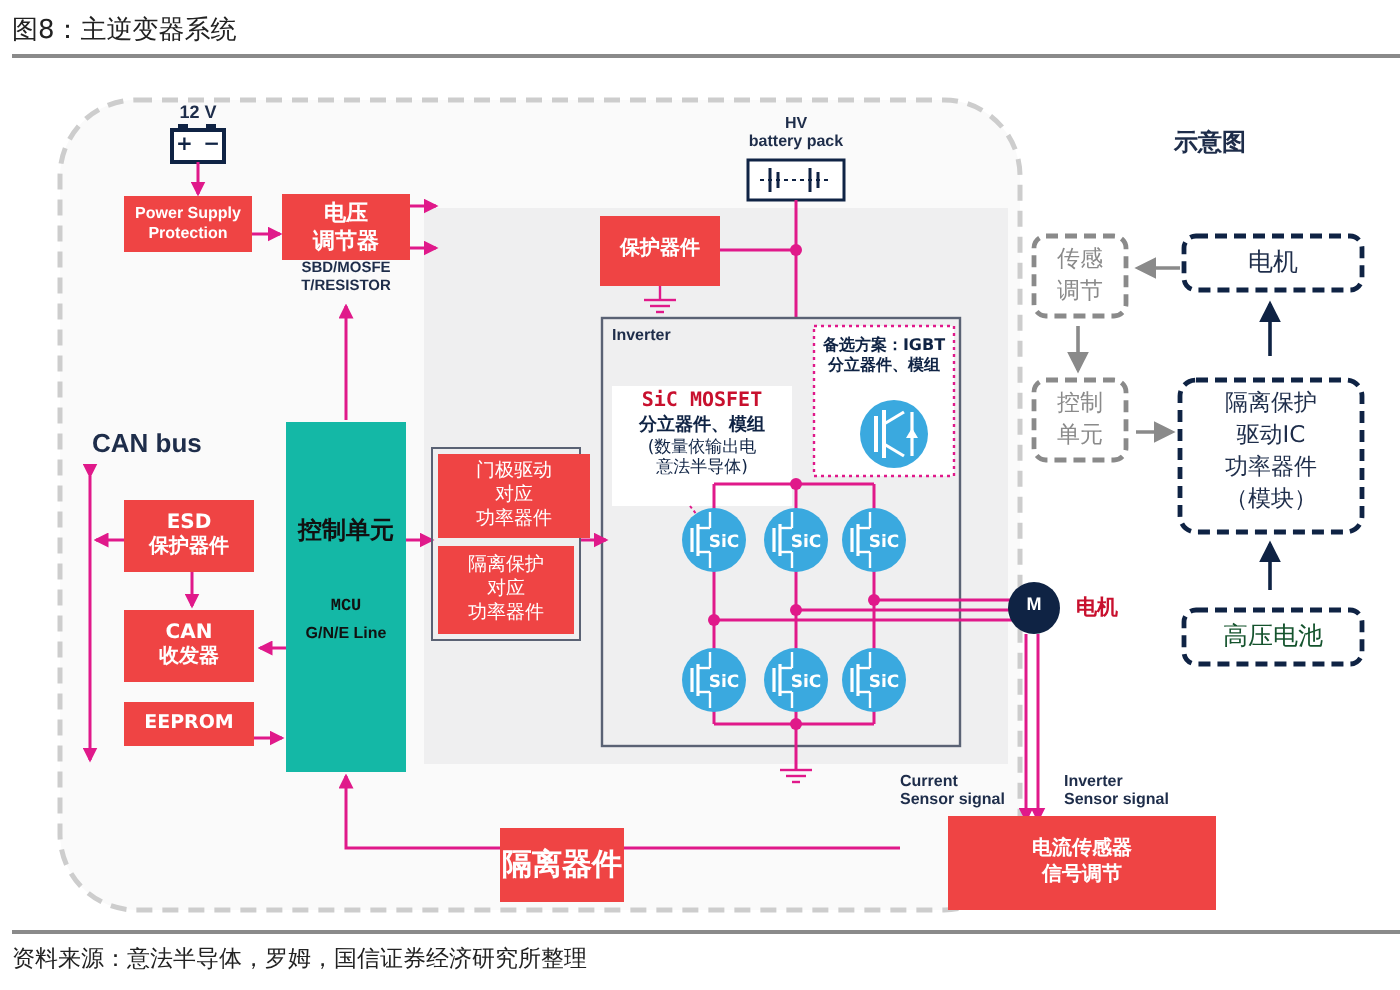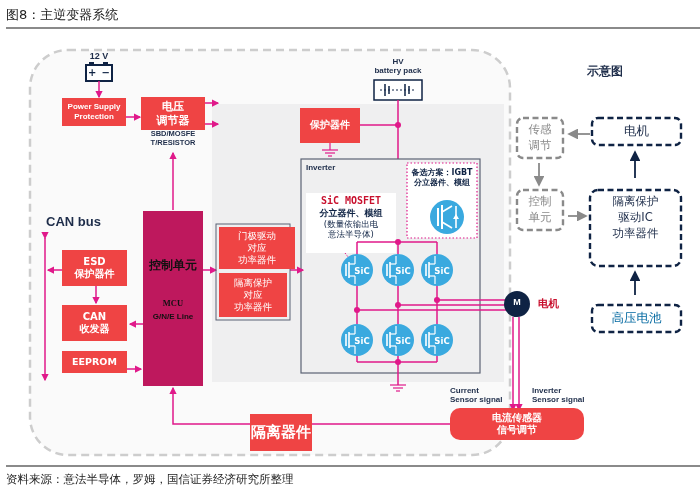--- a/index.html
+++ b/index.html
@@ -4,21 +4,21 @@
 <style>
   html, body { margin:0; padding:0; background:#ffffff; }
   body { width:700px; height:495px; position:relative; overflow:hidden; font-family:"DejaVu Sans", sans-serif; }
   .abs { position:absolute; }
   .fig-title { left:6px; top:6px; font-size:13px; color:#222; }
   .rule { left:6px; right:0; height:2px; background:#8a8a8a; }
   .source { left:6px; top:472px; font-size:11.5px; color:#222; }
   .navy { background:#ef4444; color:#fff; text-align:center; display:flex; flex-direction:column; justify-content:center; align-items:center; font-weight:bold; line-height:1.25; }
   .lbl { font-family:"Liberation Sans", sans-serif; color:#1e2d4a; font-weight:bold; text-align:center; line-height:1.15; }
   svg text { font-family:"DejaVu Sans", sans-serif; }
-  .ctrl { background:#be185d; color:#111; display:flex; flex-direction:column; align-items:center; justify-content:center; font-weight:bold; }
+  .ctrl { background:#14b8a6; color:#111; display:flex; flex-direction:column; align-items:center; justify-content:center; font-weight:bold; }
 </style>
 </head>
 <body>
 
 <div class="abs fig-title">图8：主逆变器系统</div>
 <div class="abs rule" style="top:27px;"></div>
 <div class="abs rule" style="top:465px;"></div>
 <div class="abs source">资料来源：意法半导体，罗姆，国信证券经济研究所整理</div>
 
 <svg class="abs" style="left:0;top:0;" width="700" height="495">
@@ -243,21 +243,21 @@
 
 <div class="abs navy" style="left:62px;top:305px;width:65px;height:36px;font-size:10px;">
   <span>CAN</span>
   <span>收发器</span>
 </div>
 
 <div class="abs navy" style="left:62px;top:351px;width:65px;height:22px;font-size:9.5px;">EEPROM</div>
 
 <div class="abs ctrl" style="left:143px;top:211px;width:60px;height:175px;">
   <div style="font-size:12px;margin-top:-20px;">控制单元</div>
-  <div style="font-size:8.5px;margin-top:24px;font-family:Liberation Serif, serif;">MCU</div>
+  <div style="font-size:8.5px;margin-top:24px;font-family:Liberation Mono, monospace;">MCU</div>
   <div style="font-size:8px;margin-top:4px;font-family:'Liberation Sans',sans-serif;">G/N/E Line</div>
 </div>
 
 <div class="abs navy" style="left:219px;top:227px;width:76px;height:42px;font-size:9.5px;font-weight:normal;">
   <span>门极驱动</span>
   <span>对应</span>
   <span>功率器件</span>
 </div>
 <div class="abs navy" style="left:219px;top:273px;width:68px;height:44px;font-size:9.5px;font-weight:normal;">
   <span>隔离保护</span>
@@ -284,21 +284,21 @@
 
 <div class="abs lbl" style="left:450px;top:386px;font-size:8px;text-align:left;">
   <div>Current</div>
   <div>Sensor signal</div>
 </div>
 <div class="abs lbl" style="left:532px;top:386px;font-size:8px;text-align:left;">
   <div>Inverter</div>
   <div>Sensor signal</div>
 </div>
 
-<div class="abs navy" style="left:450px;top:408px;width:134px;height:32px;font-size:10px;border-radius:10px;">
+<div class="abs navy" style="left:474px;top:408px;width:134px;height:47px;font-size:10px;">
   <span>电流传感器</span>
   <span>信号调节</span>
 </div>
 
 <div class="abs navy" style="left:250px;top:414px;width:62px;height:37px;font-size:15px;">隔离器件</div>
 
 <div class="abs" style="left:555px;top:64px;width:100px;text-align:center;font-size:12px;font-weight:bold;color:#1e2d4a;line-height:1.3;">
   <div>示意图</div>
 </div>
 <div class="abs" style="left:517px;top:122px;width:46px;text-align:center;font-size:11.5px;color:#8a8a8a;line-height:1.35;">
@@ -307,14 +307,15 @@
 </div>
 <div class="abs" style="left:592px;top:123px;width:89px;text-align:center;font-size:12.5px;color:#1e2d4a;">电机</div>
 <div class="abs" style="left:517px;top:194px;width:46px;text-align:center;font-size:11.5px;color:#8a8a8a;line-height:1.35;">
   <div>控制</div>
   <div>单元</div>
 </div>
 <div class="abs" style="left:590px;top:194px;width:91px;text-align:center;font-size:11.5px;color:#1e2d4a;line-height:1.38;">
   <div>隔离保护</div>
   <div>驱动IC</div>
   <div>功率器件</div>
-</div>
-<div class="abs" style="left:592px;top:310px;width:89px;text-align:center;font-size:12.5px;color:#0369a1;">高压电池</div>
+  <div>（模块）</div>
+</div>
+<div class="abs" style="left:592px;top:310px;width:89px;text-align:center;font-size:12.5px;color:#14532d;">高压电池</div>
 
 </body></html>

